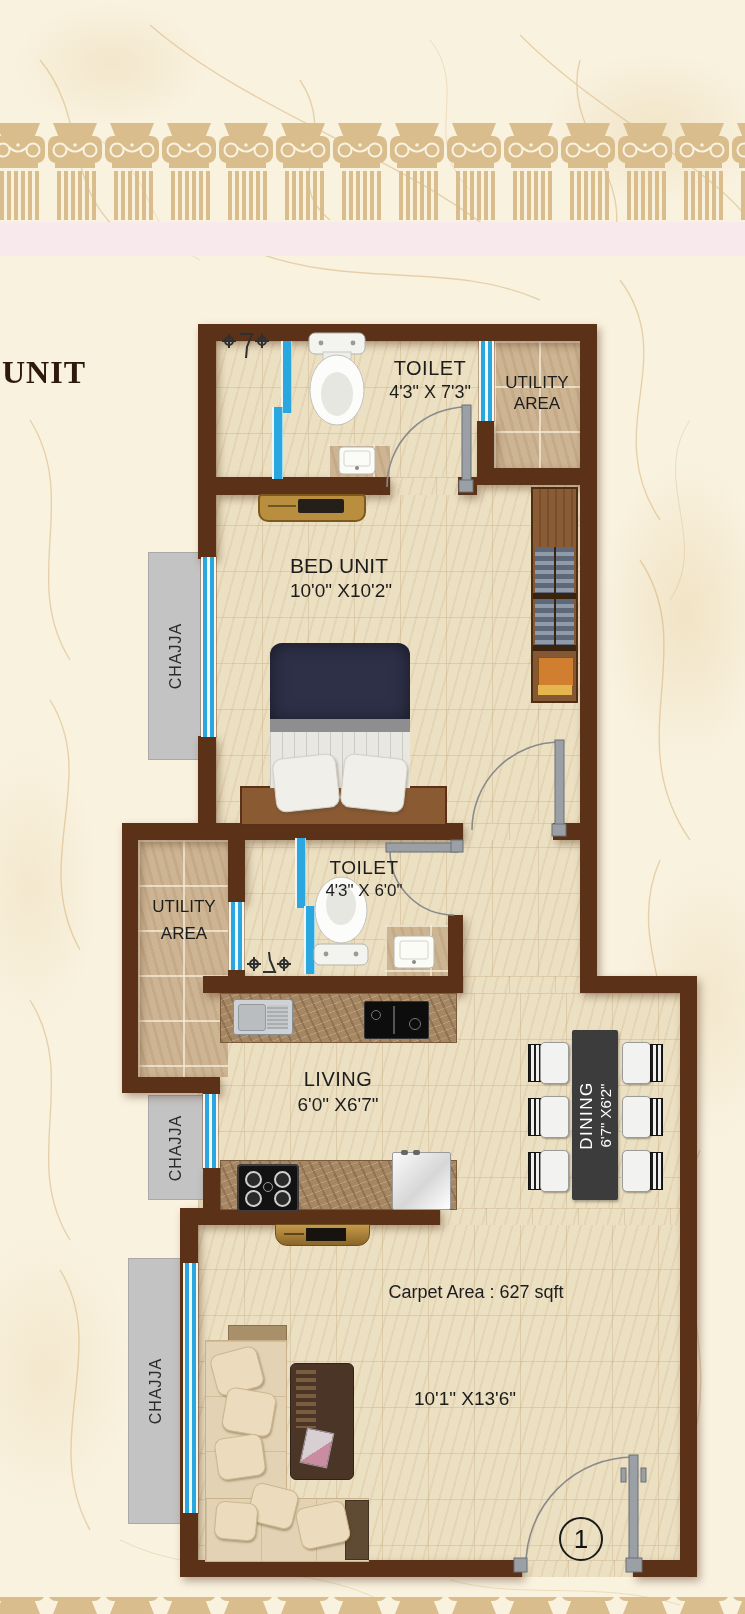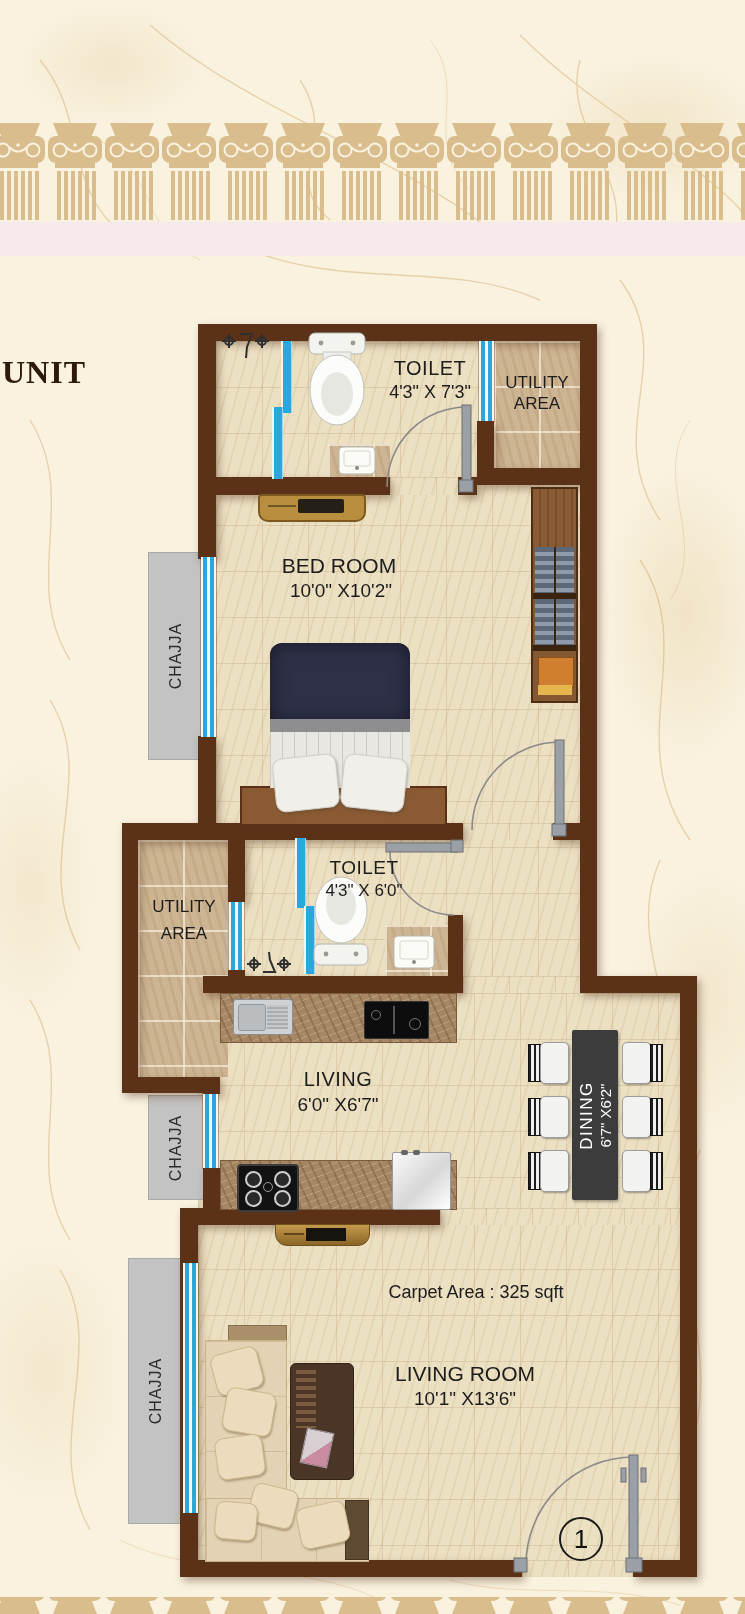--- a/index.html
+++ b/index.html
@@ -389,36 +389,35 @@
   </svg>
 
   <div class="lbl room-name" style="left:370px;top:356px;width:120px;">TOILET</div>
   <div class="lbl room-dims" style="left:362px;top:381px;width:136px;">4'3" X 7'3"</div>
 
   <div class="lbl" style="left:494px;top:372px;width:86px;font-size:17px;">
     <div>UTILITY</div>
     <div>AREA</div>
   </div>
 
-  <div class="lbl big" style="left:249px;top:553px;width:180px;">BED ROOM</div>
+  <div class="lbl big" style="left:249px;top:553px;width:180px;">BED UNIT</div>
   <div class="lbl room-dims" style="left:249px;top:579px;width:184px;font-size:19px;">10'0" X10'2"</div>
 
   <div class="lbl room-name" style="left:304px;top:856px;width:120px;font-size:19px;">TOILET</div>
   <div class="lbl room-dims" style="left:298px;top:880px;width:132px;font-size:17px;">4'3" X 6'0"</div>
 
   <div class="lbl" style="left:138px;top:893px;width:92px;font-size:17px;line-height:1.6;">
     <div>UTILITY</div>
     <div>AREA</div>
   </div>
 
   <div class="lbl room-name" style="left:258px;top:1067px;width:160px;">LIVING</div>
   <div class="lbl room-dims" style="left:258px;top:1093px;width:160px;font-size:19px;">6'0" X6'7"</div>
 
-  <div class="lbl" style="left:334px;top:1281px;width:284px;font-size:18px;">Carpet Area : 325 sqft</div>
-
-  <div class="lbl big" style="left:355px;top:1361px;width:220px;">LIVING ROOM</div>
+  <div class="lbl" style="left:334px;top:1281px;width:284px;font-size:18px;">Carpet Area : 627 sqft</div>
+
   <div class="lbl room-dims" style="left:355px;top:1387px;width:220px;font-size:19px;">10'1" X13'6"</div>
 
   <div class="circle-badge" style="left:559px;top:1517px;">
     <span>1</span>
   </div>
 
 </div>
 
 </body></html>

